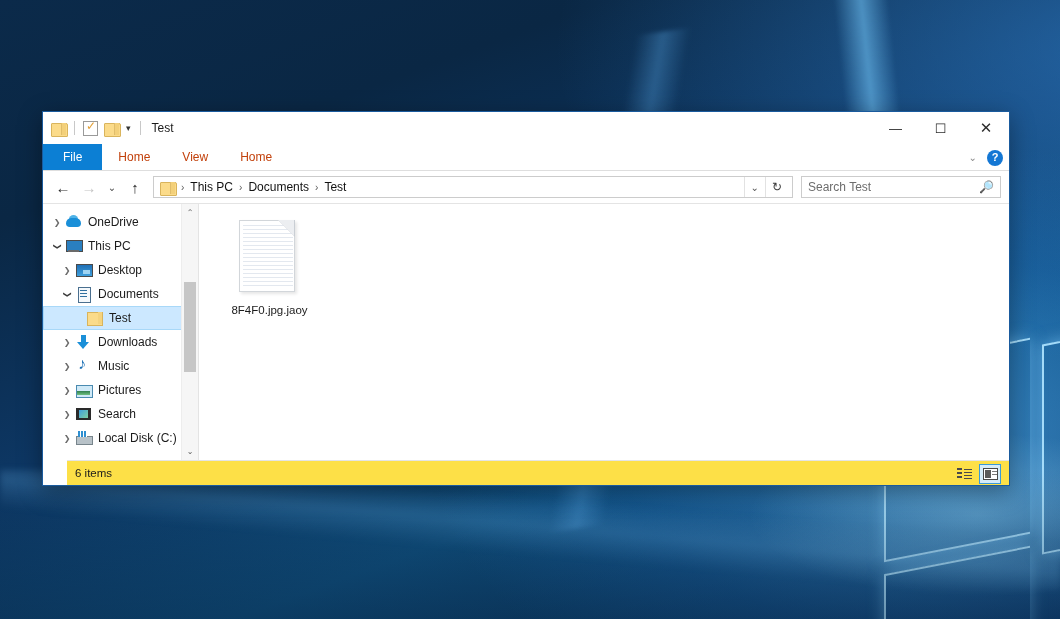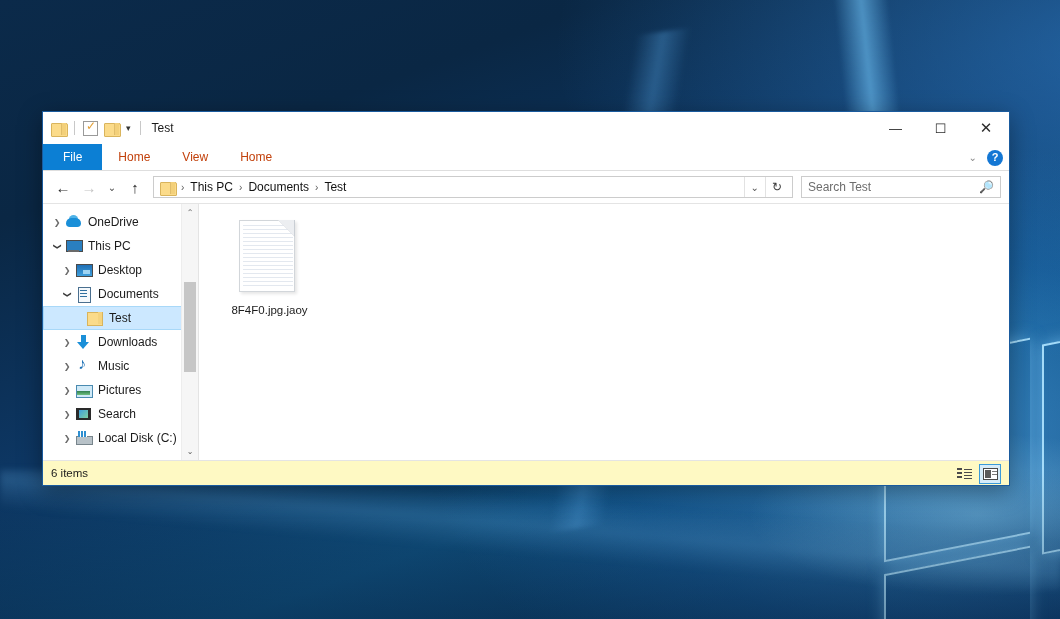--- a/index.html
+++ b/index.html
@@ -173,22 +173,22 @@
   .doc-lines { position: absolute; left: 3px; top: 4px; width: 50px; height: 64px;
                background: repeating-linear-gradient(to bottom, #e3e8ef 0 1px, #ffffff 1px 4px); }
   .doc-fold2 { position: absolute; left: 39px; top: 0px; width: 0; height: 0;
                border-right: 17px solid #c9ced4; border-bottom: 17px solid transparent; }
   .doc-fold3 { position: absolute; left: 39px; top: 0px; width: 0; height: 0;
                border-left: 16px solid transparent; border-top: 16px solid #eceef1; }
   .fname { font-size: 11.5px; color: #1b1b1b; margin-top: 6px; text-align: center;
            white-space: nowrap; }
 
   
-  .statusbar { height: 25px; background: #fef9c3; border-top: 1px solid #e4e4e4;
-               display: flex; align-items: center; padding: 0 8px; flex: none; position: relative; }
+  .statusbar { height: 25px; background: #fde047; border-top: 1px solid #e4e4e4;
+               display: flex; align-items: center; padding: 0 8px; flex: none; position: relative; margin-left: 24px; }
   .statustext { font-size: 11.5px; color: #1b1b1b; }
   .viewbtns { position: absolute; right: 8px; top: 0; height: 25px; display: flex;
               align-items: center; gap: 4px; }
   .vbtn { width: 22px; height: 20px; display: flex; align-items: center; justify-content: center; }
   .vbtn.active { border: 1px solid #3a9ad9; background: #d6ecf9; }
   .ico-details { width: 15px; height: 12px; position: relative; }
   .ico-details:before { content: ""; position: absolute; left: 0; top: 0; width: 5px; height: 12px;
       background: repeating-linear-gradient(to bottom, #4a4a4a 0 2px, transparent 2px 4px); }
   .ico-details:after { content: ""; position: absolute; left: 7px; top: 1px; width: 8px; height: 10px;
       background: repeating-linear-gradient(to bottom, #4a4a4a 0 1px, transparent 1px 3px); }

